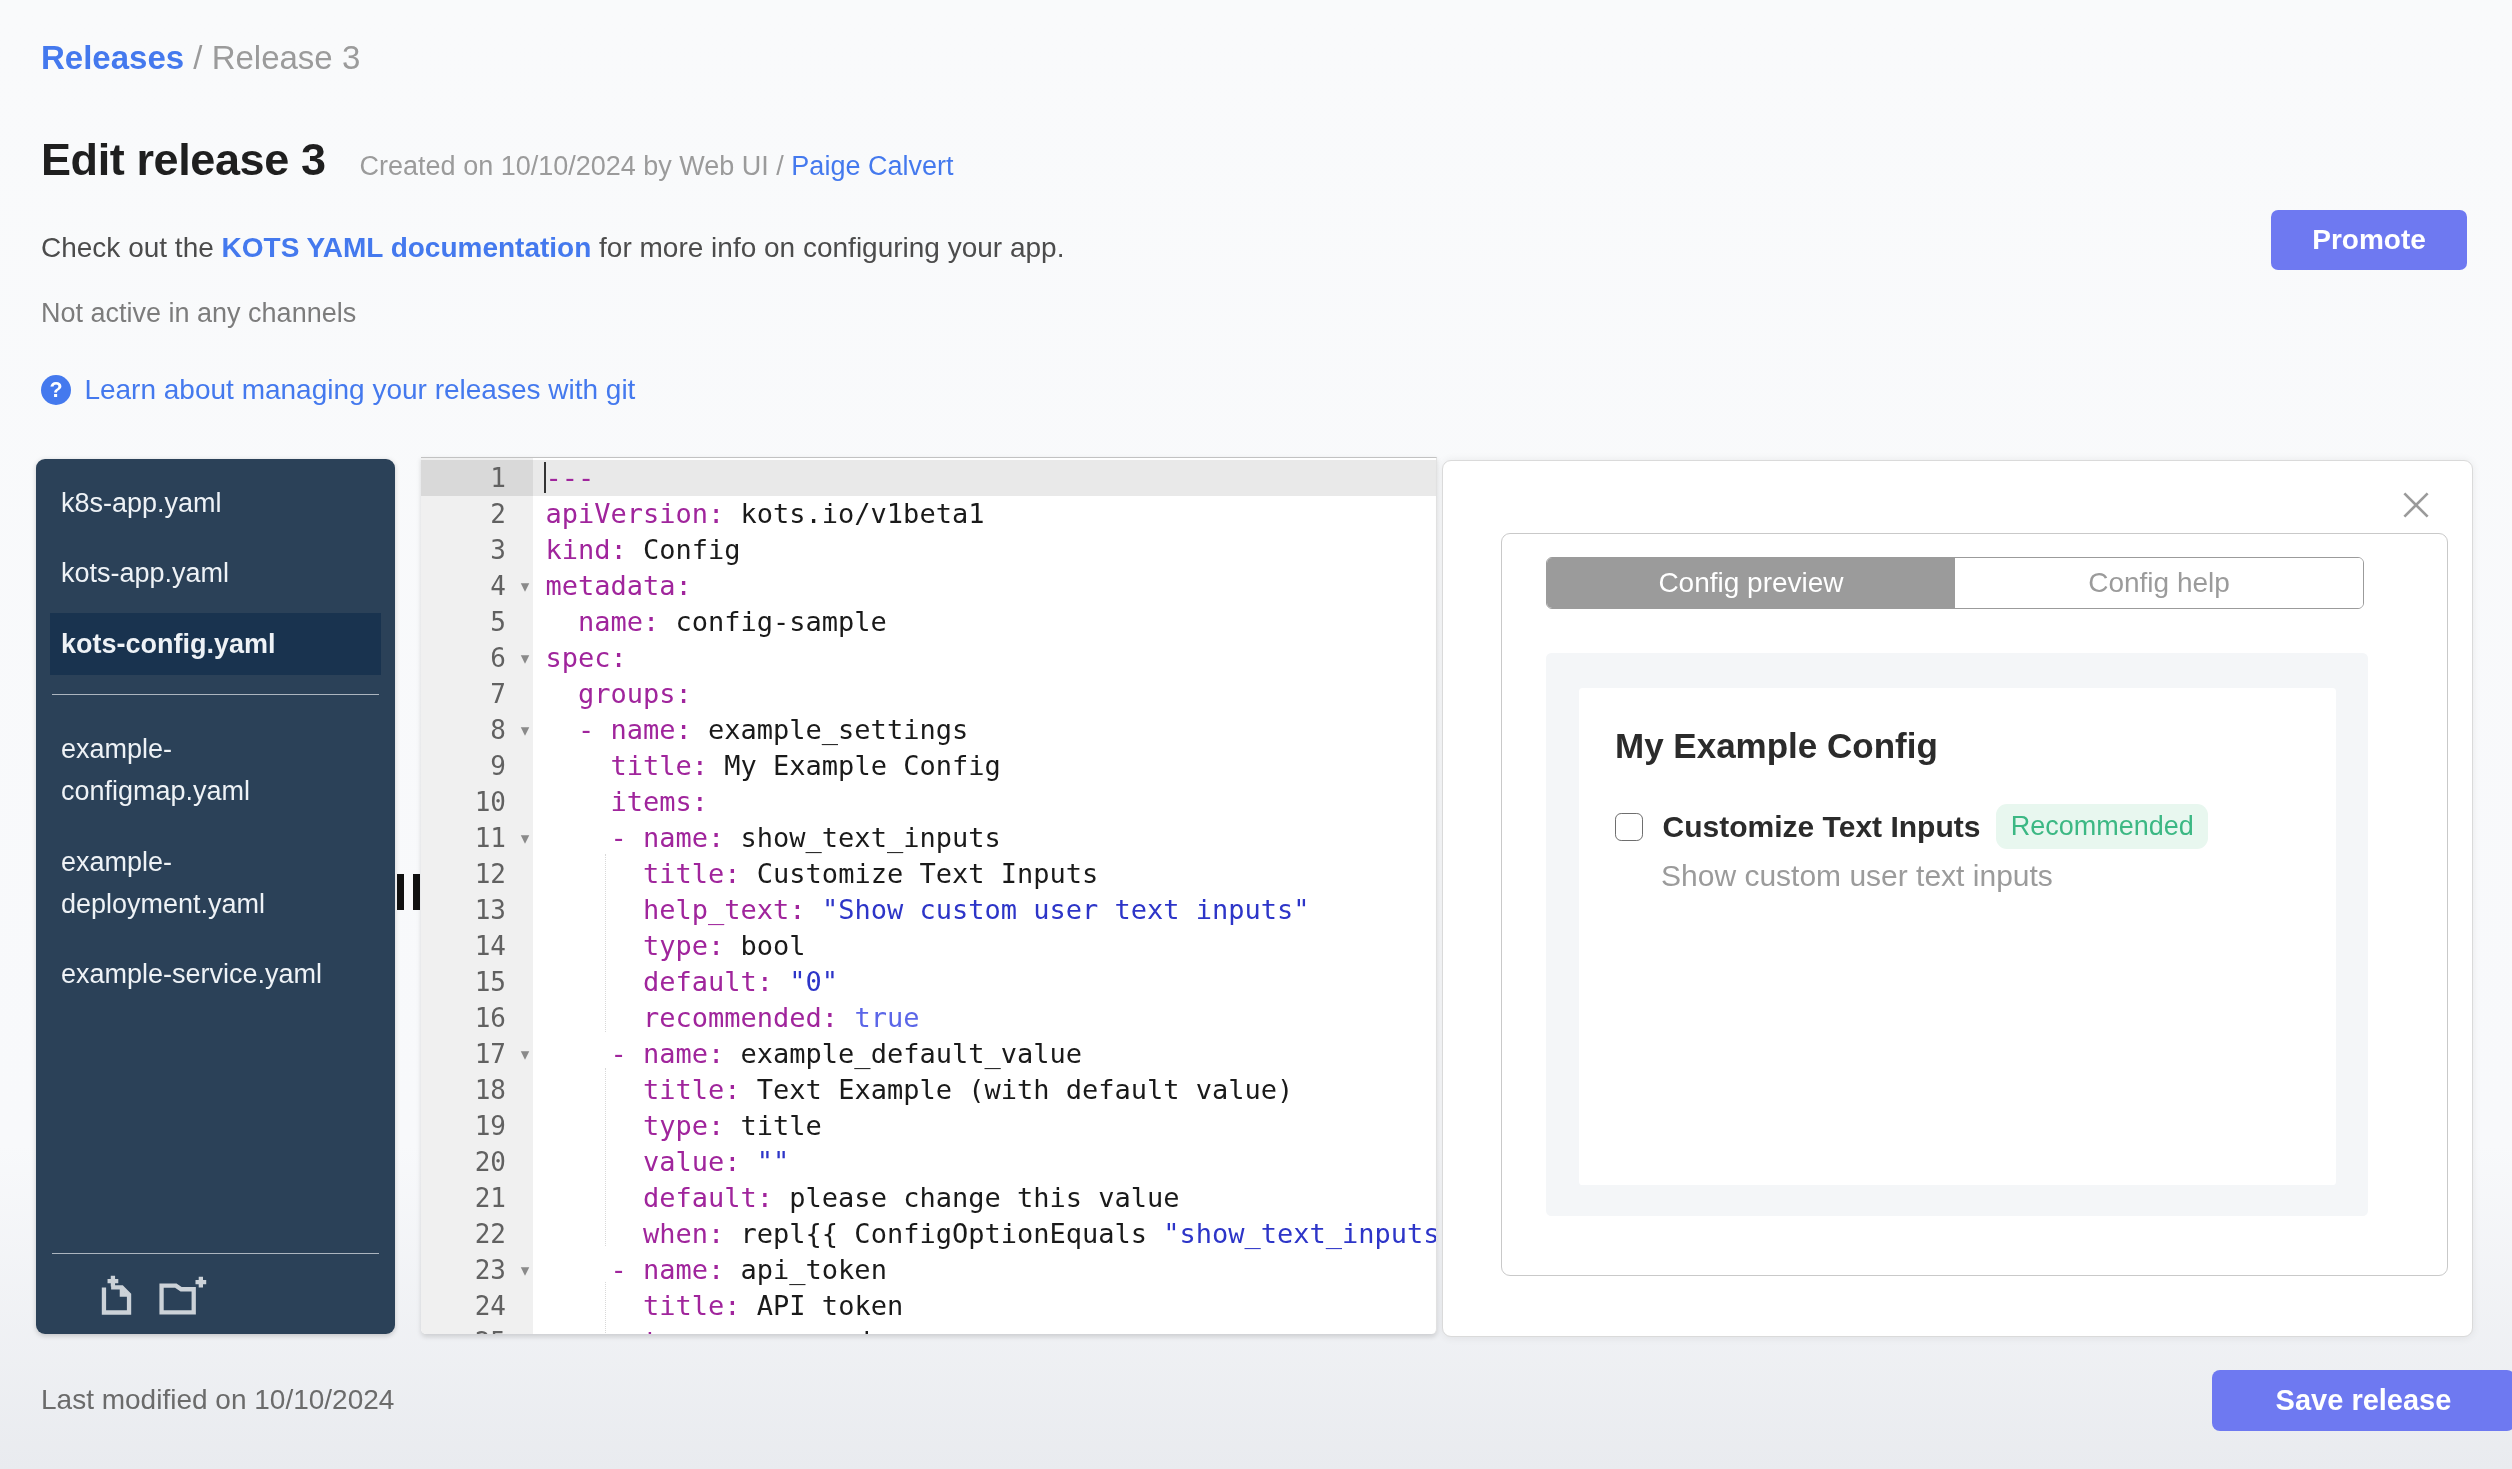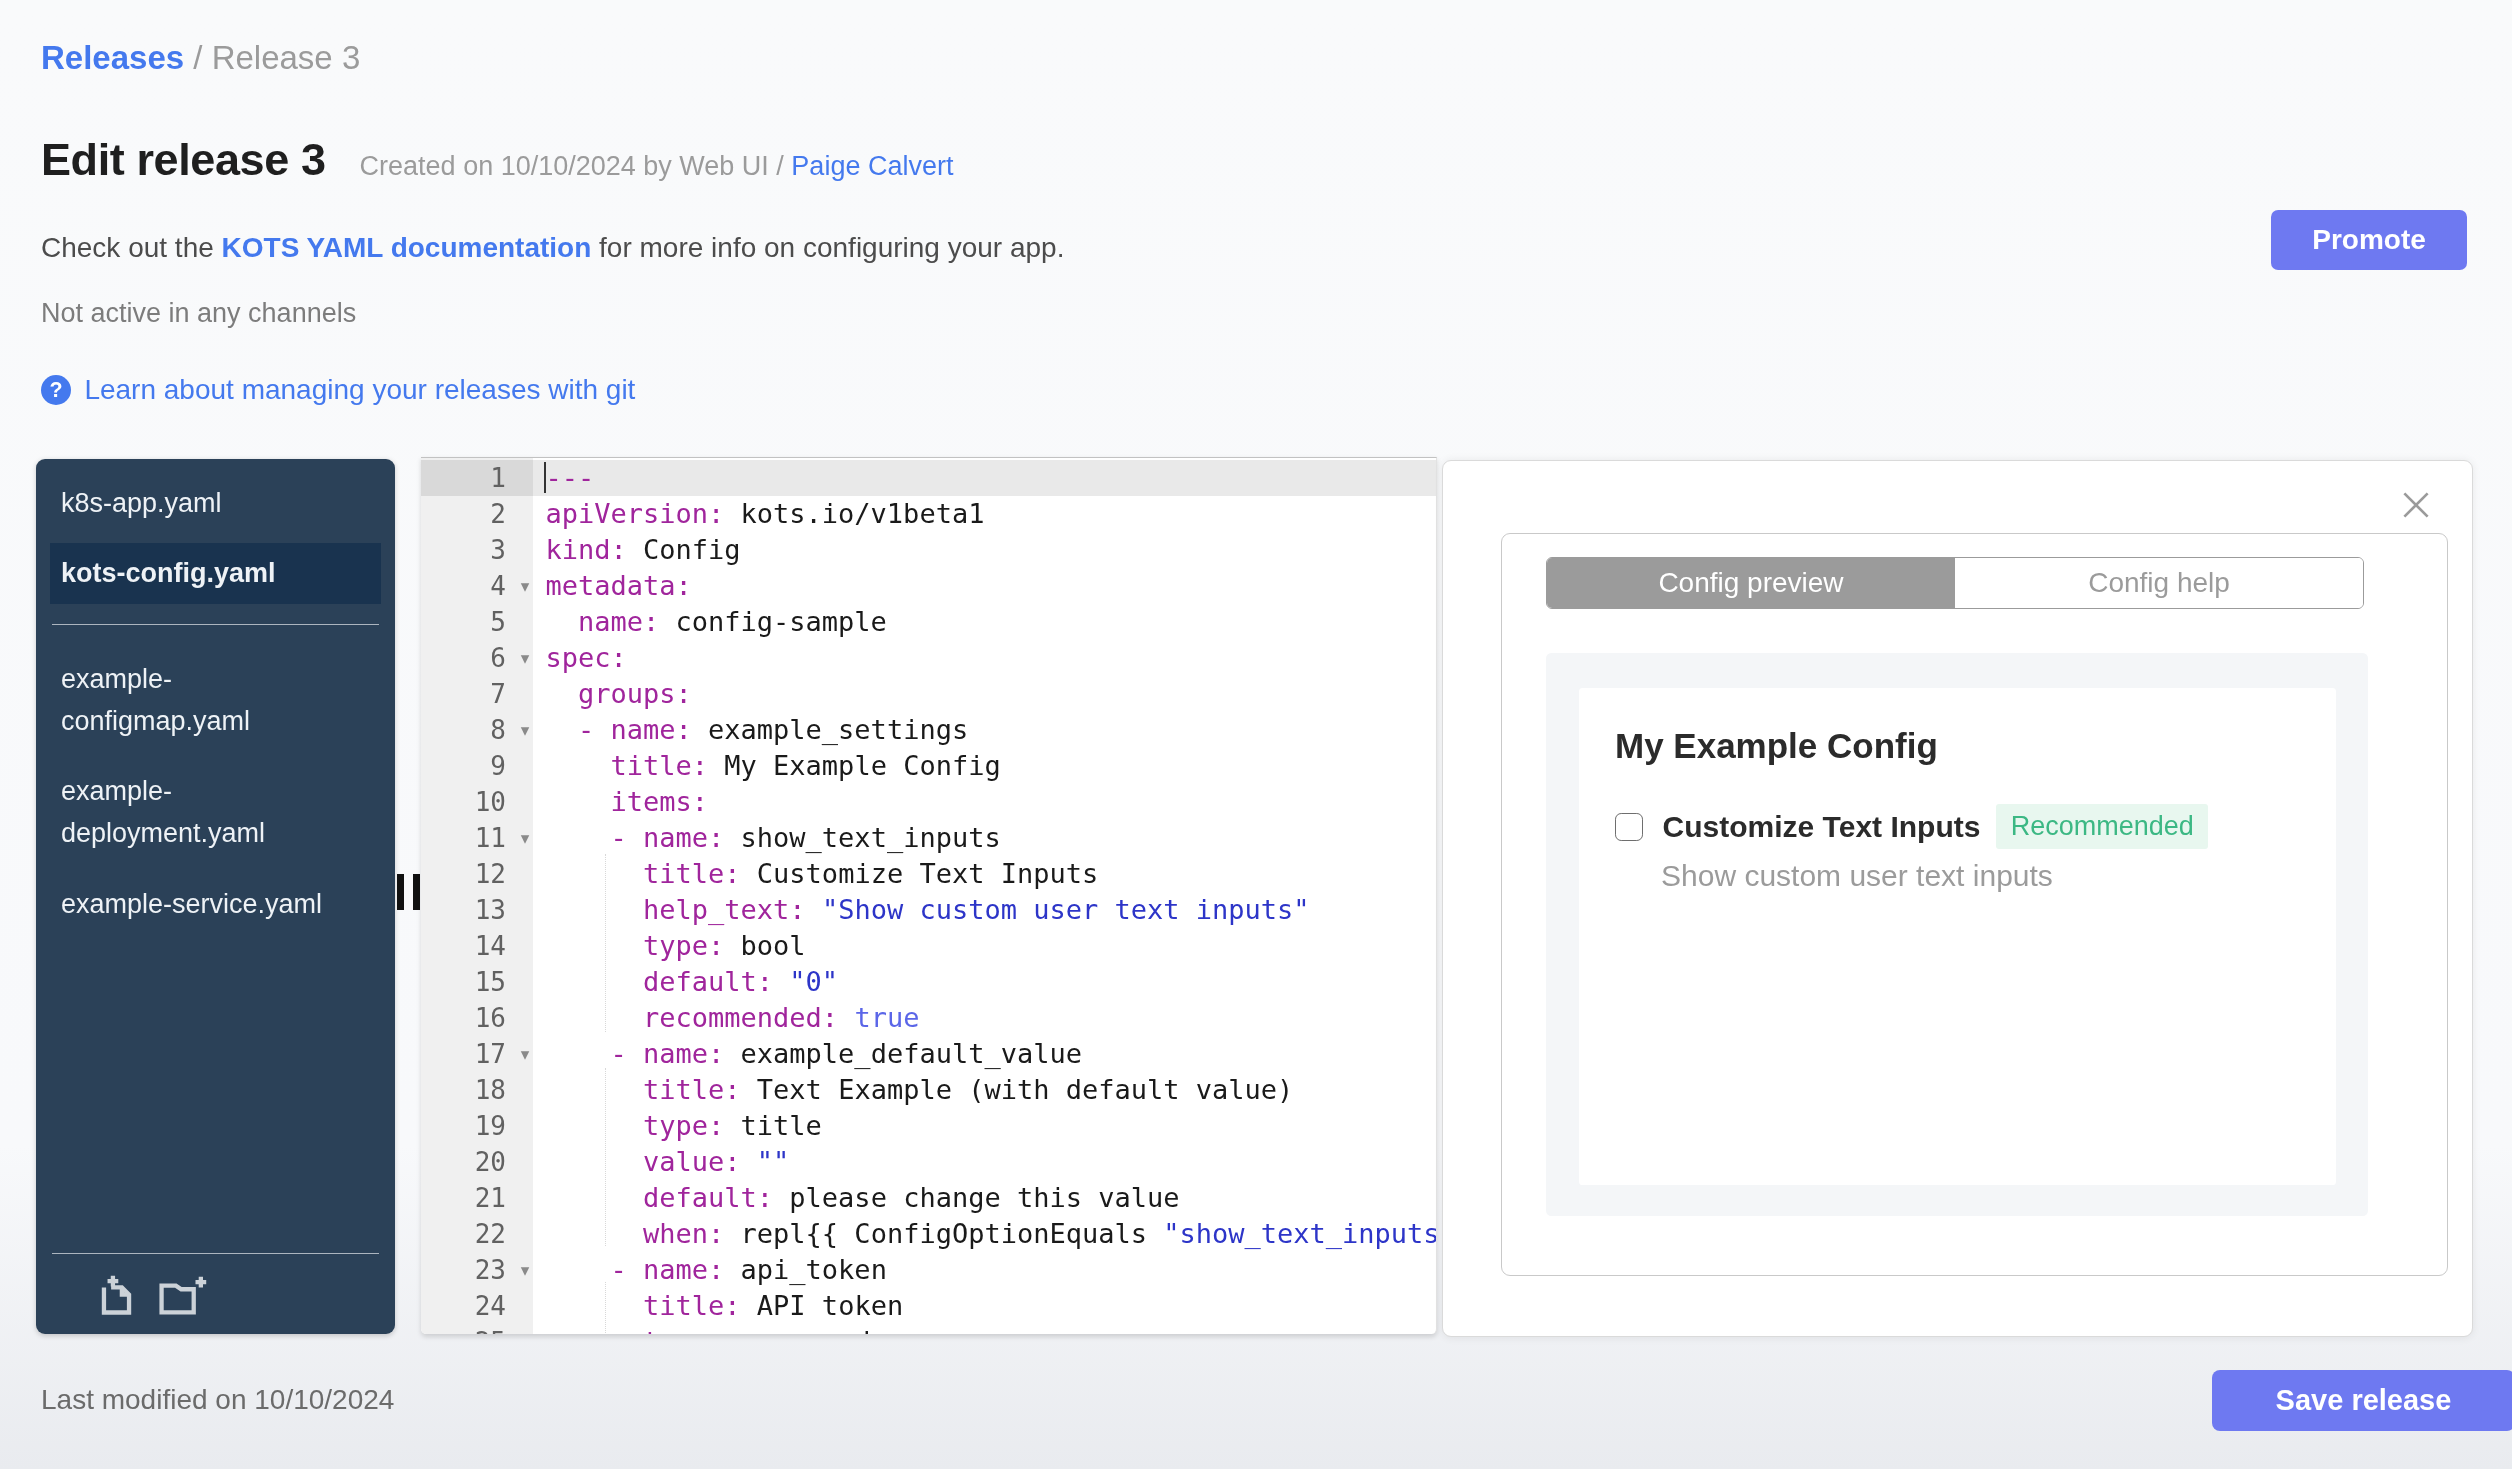--- a/index.html
+++ b/index.html
@@ -127,21 +127,21 @@
   }
   .group-title { position:absolute; left:36px; top:38px; font-size:35px; font-weight:700; color:#2b2b2b; }
   .item-row { position:absolute; left:36px; top:116px; display:flex; align-items:center; }
   .checkbox {
     width:28px; height:28px; border:1.8px solid #6e6e6e; border-radius:6.2px;
     background:#fff; cursor:pointer; flex:0 0 28px;
   }
   .item-label { margin-left:19.6px; font-size:30px; font-weight:700; color:#2b2b2b; }
   .badge {
     margin-left:16px; font-size:27px; color:var(--green); background:var(--green-bg);
-    padding:7.1px 14.3px; border-radius:3px;
+    padding:7.1px 14.3px; border-radius:11px;
   }
   .item-help { position:absolute; left:82px; top:171px; font-size:30px; color:#9b9b9b; }
 
   
   .last-modified { position:absolute; left:41px; top:1384px; font-size:28px; color:#6b6b6b; }
   .save-btn {
     position:absolute; left:2212px; top:1370px; width:303px; height:61px;
     background:var(--btn); color:#fff; font-size:29px; font-weight:700;
     border:none; border-radius:8px; cursor:pointer;
     display:flex; align-items:center; justify-content:center;
@@ -170,20 +170,23 @@
 
 <div class="git-row">
   <span class="q-icon">?</span>
   <a class="git-link">Learn about managing your releases with git</a>
 </div>
 
 <div class="sidebar">
   <ul class="file-list" id="file-list">
       <li class="file-item">
         <span class="fl">k8s-app.yaml</span>
+      </li>
+      <li class="file-item">
+        <span class="fl">kots-app.yaml</span>
       </li>
       <li class="file-item selected">
         <span class="fl">kots-config.yaml</span>
       </li>
       <hr class="side-divider">
       <li class="file-item">
         <span class="fl">example-configmap.yaml</span>
       </li>
       <li class="file-item">
         <span class="fl">example-deployment.yaml</span>

